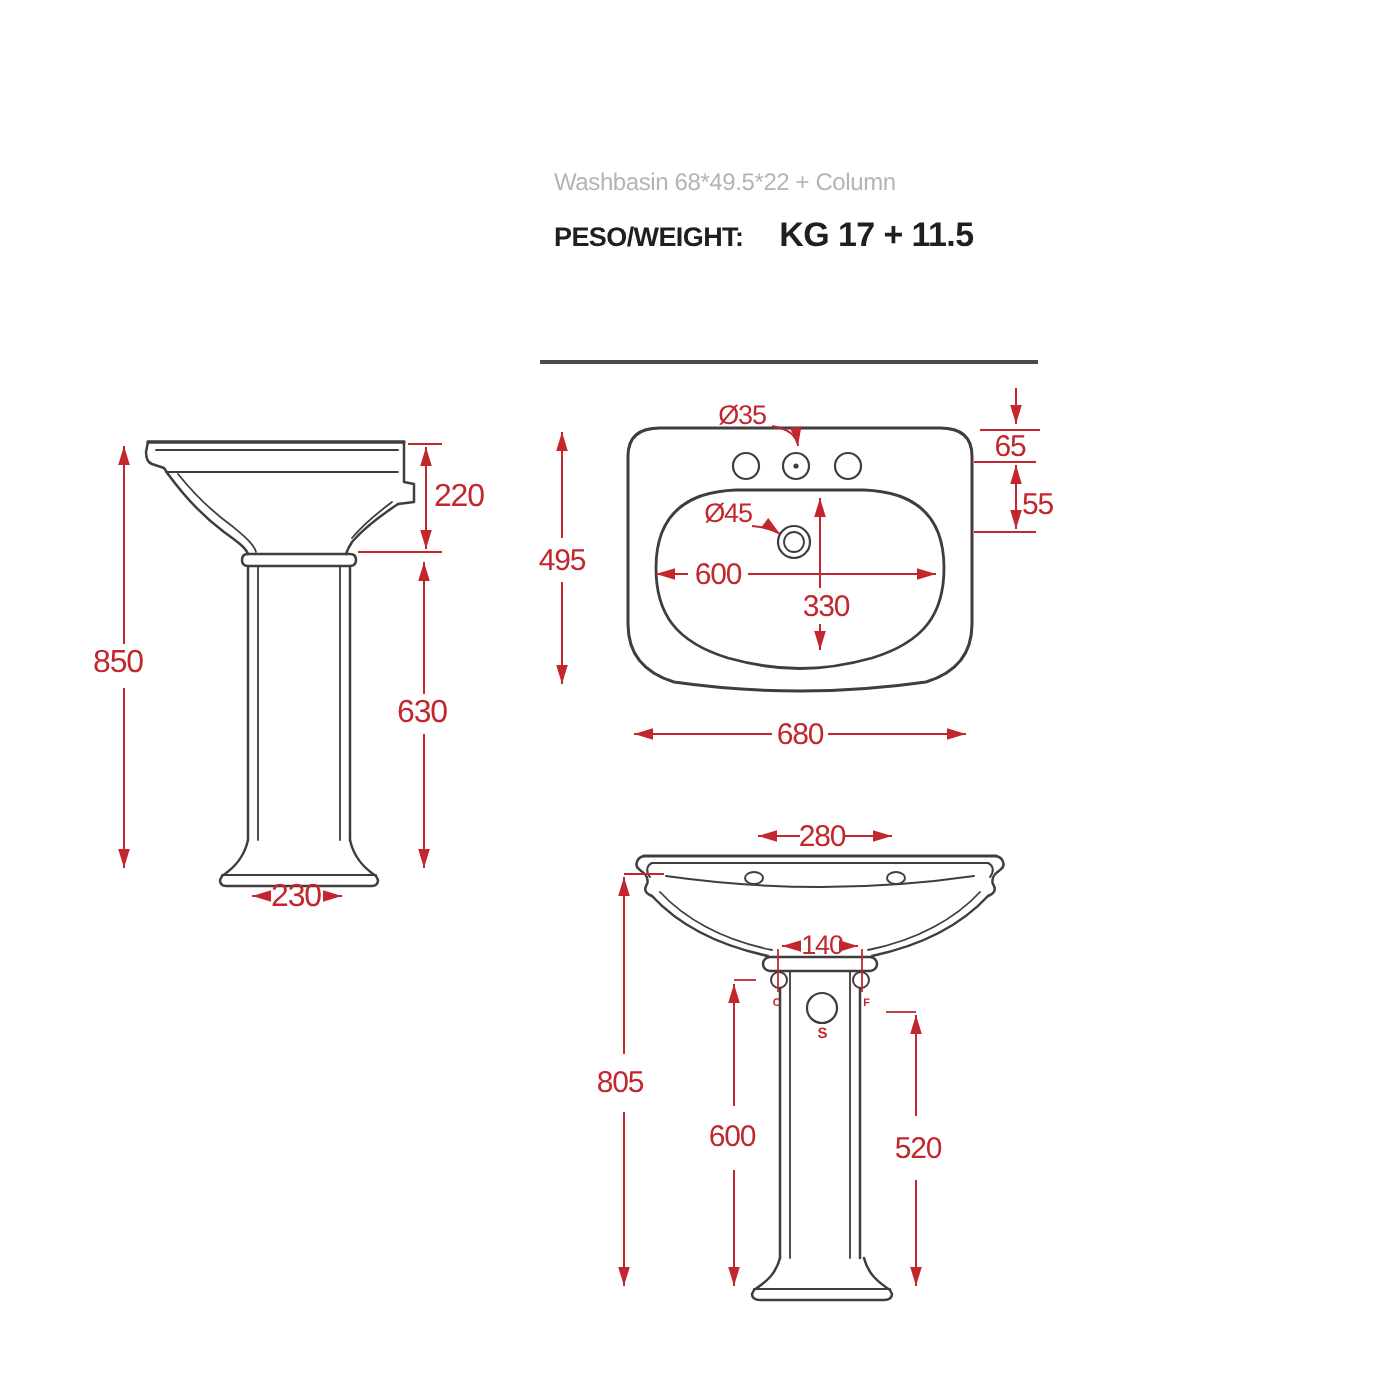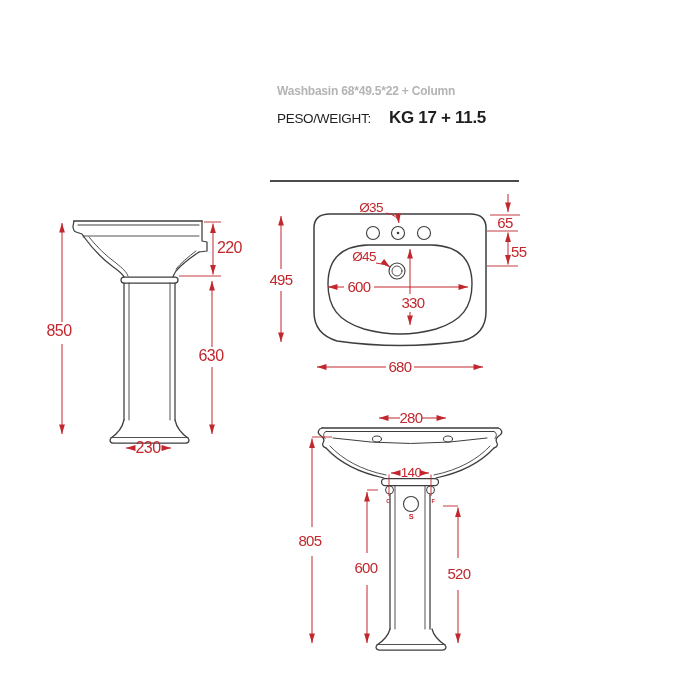--- a/index.html
+++ b/index.html
@@ -2,23 +2,23 @@
 <html><head>
 <meta charset="utf-8">
 <style>
   html,body{margin:0;padding:0;background:#fff;}
   .canvas{position:relative;width:700px;height:700px;background:#ffffff;overflow:hidden;
           font-family:"Liberation Sans",sans-serif;}
   .hdr{position:absolute;left:277px;top:84px;width:260px;}
   .hdr *{white-space:pre;}
   .title{font-size:17.5px;font-weight:bold;color:#1f1f1f;letter-spacing:-0.3px;line-height:20px;}
   .sub-it{font-size:12px;color:#8f8f8f;font-weight:bold;line-height:14px;margin-top:3px;letter-spacing:-0.2px;}
-  .sub-en{font-size:12px;color:#b4b4b4;font-weight:bold;line-height:14px;letter-spacing:-0.2px;}
+  .sub-en{font-size:12px;color:#b4b4b4;font-weight:normal;line-height:14px;letter-spacing:-0.2px;}
   .weight{margin-top:10px;display:flex;align-items:baseline;}
-  .w-label{font-size:13.5px;font-weight:normal;color:#1f1f1f;letter-spacing:-0.3px;}
+  .w-label{font-size:13.5px;font-weight:bold;color:#1f1f1f;letter-spacing:-0.3px;}
   .w-value{font-size:17px;font-weight:bold;color:#1f1f1f;margin-left:18px;letter-spacing:-0.3px;}
   .divider{position:absolute;left:270px;top:180px;width:249px;height:2px;background:#4b4b4b;}
   svg{position:absolute;left:0;top:0;}
   .ink{stroke:#3e3e3e;fill:none;stroke-linecap:round;stroke-linejoin:round;}
   .red{stroke:#c1272d;fill:none;stroke-width:1;}
   .rede{stroke:#c1272d;fill:none;stroke-width:0.9;}
   text.dim{fill:#c1272d;letter-spacing:-0.6px;}
   .d16{font-size:16px;}
   .d15{font-size:15px;}
   .d13{font-size:13.5px;}

